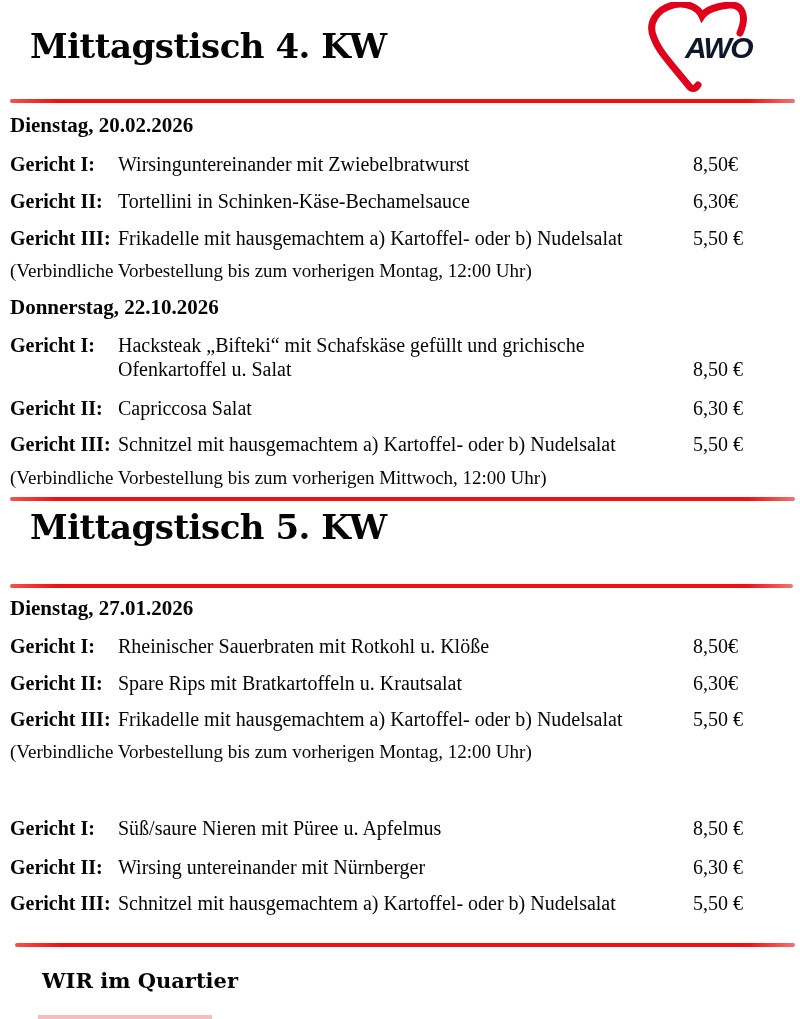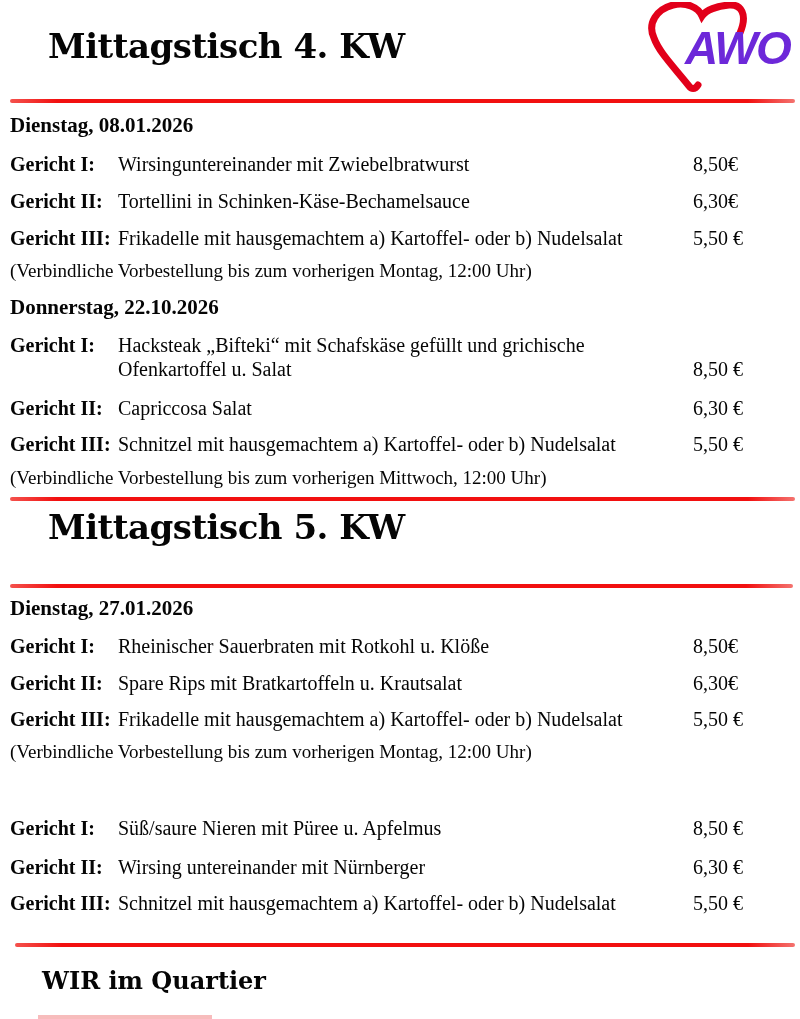--- a/index.html
+++ b/index.html
@@ -11,21 +11,20 @@
     color:#050505;
     overflow:hidden;
   }
   .main-title{
     position:absolute;left:30px;
     font-family:"DejaVu Serif", serif;
     font-weight:bold;
     font-size:34px;line-height:40px;
     letter-spacing:-0.5px;
     white-space:nowrap;
-    margin-left:18px;
   }
   #title-kw4{top:26px;}
   #title-kw5{top:507px;}
   .rule{
     position:absolute;left:10px;width:785px;height:4px;
     border-radius:2px;
     background:linear-gradient(90deg,#f4524d 0%,#f21010 6%,#f21010 94%,#f4736f 100%);
   }
   #rule-1{top:99px;}
   #rule-2{top:497px;}
@@ -53,53 +52,53 @@
     flex:1;align-self:flex-end;white-space:nowrap;
   }
   .note{
     position:absolute;left:10px;
     font-size:19px;line-height:23px;
     white-space:nowrap;
   }
   .footer-title{
     position:absolute;left:42px;top:966px;
     font-family:"DejaVu Serif", serif;
-    font-weight:bold;font-size:24px;line-height:30px;
+    font-weight:bold;font-size:21px;line-height:30px;
     white-space:nowrap;
   }
   .logo{
     position:absolute;left:645px;top:2px;width:130px;height:94px;
   }
   .logo svg{position:absolute;left:0;top:0;}
   .logo .logo-text{
     position:absolute;left:40px;top:27px;
     font-family:"Liberation Sans", sans-serif;
     font-weight:bold;font-style:italic;
-    font-size:46px;line-height:38px;
+    font-size:30px;line-height:38px;
     letter-spacing:-1.5px;
-    color:#6d28d9;
+    color:#0f172a;
   }
 </style>
 </head>
 <body>
 
 <div class="page">
 
   <div class="main-title" id="title-kw4">Mittagstisch 4. KW</div>
 
   <div class="logo">
     <svg width="130" height="94" viewBox="0 0 130 94">
       <path d="M 95,31 C 103,12 96,2 84,3 C 72,4 61,8 57,14 C 53,5 41,0 28,3 C 12,7 2,21 9,36 C 14,50 28,64 44,84 C 46,87 50,88 53,83" fill="none" stroke="#e2001a" stroke-width="7" stroke-linecap="round"></path>
     </svg>
     <div class="logo-text">AWO</div>
   </div>
 
   <div class="rule" id="rule-1"></div>
 
-  <div class="day-heading" style="top:113px">Dienstag, 08.01.2026</div>
+  <div class="day-heading" style="top:113px">Dienstag, 20.02.2026</div>
 
   <div class="row" style="top:152px">
     <span class="label">Gericht I:</span>
     <span class="dish">Wirsinguntereinander mit Zwiebelbratwurst</span>
     <span class="price">8,50€</span>
   </div>
   <div class="row" style="top:189px">
     <span class="label">Gericht II:</span>
     <span class="dish">Tortellini in Schinken-Käse-Bechamelsauce</span>
     <span class="price">6,30€</span>

